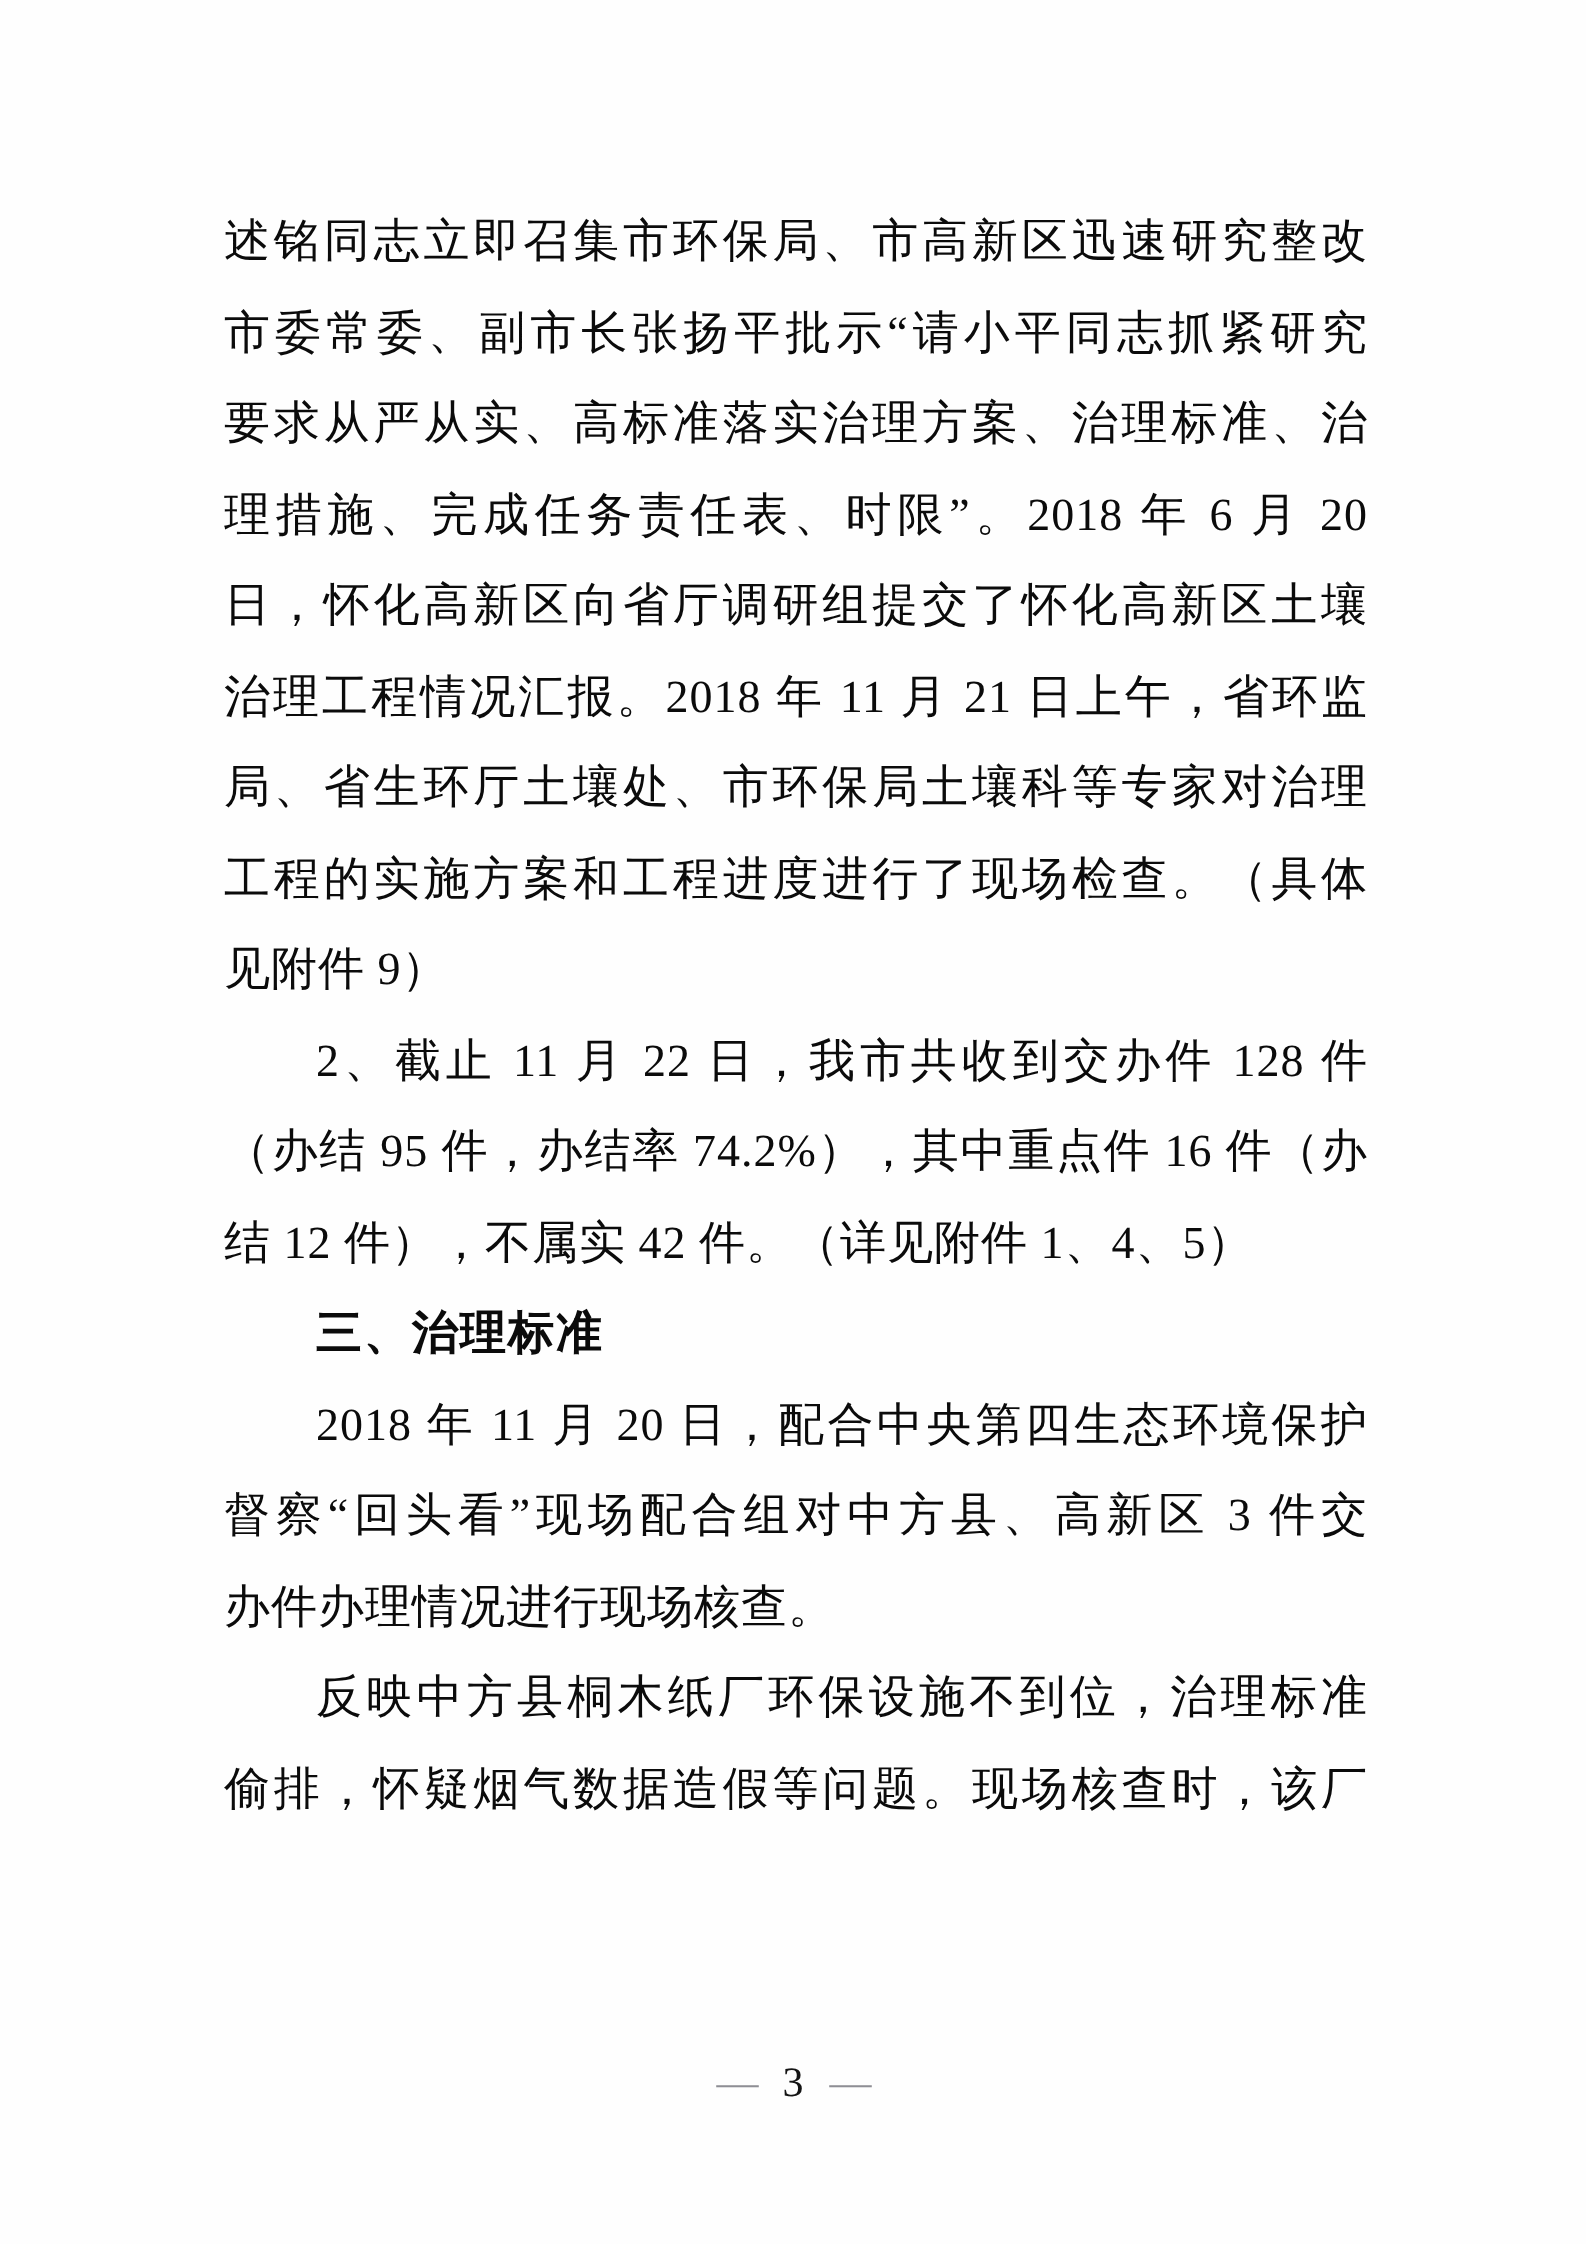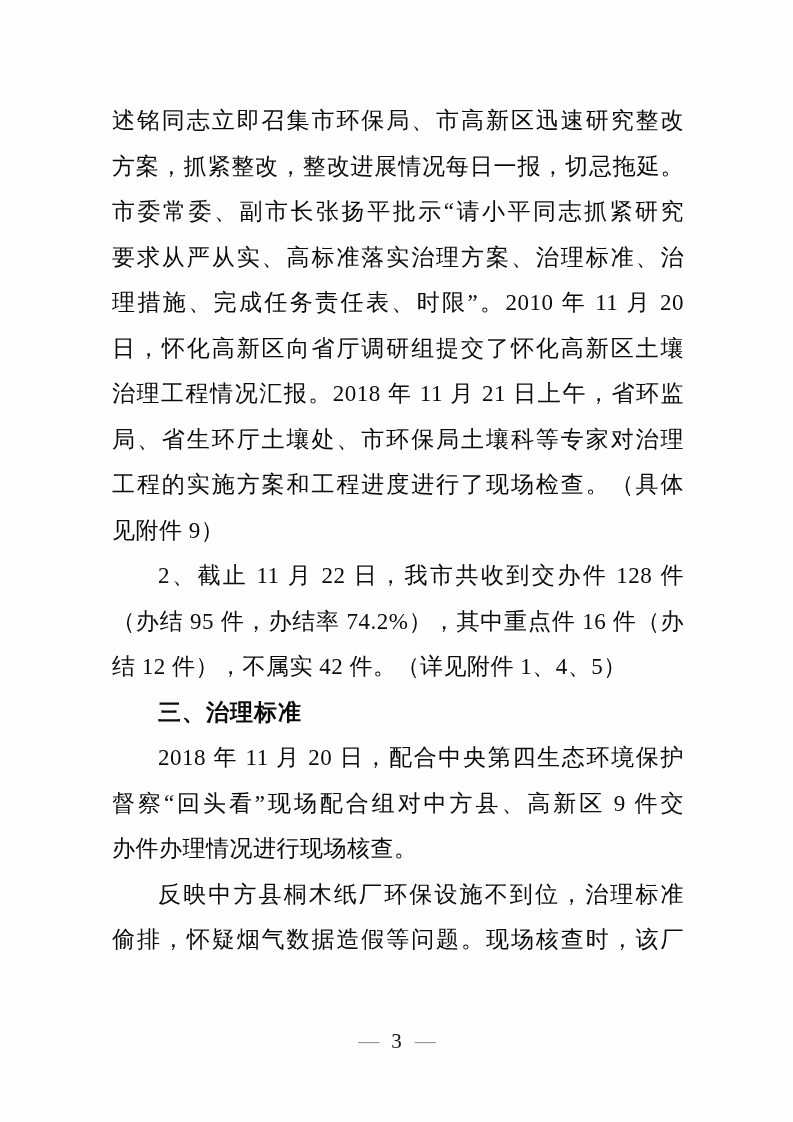--- a/index.html
+++ b/index.html
@@ -60,35 +60,34 @@
     padding: 0 13px;
     font-family: "Liberation Serif", serif;
   }
 </style>
 </head>
 <body>
 
 <div class="page">
   <div class="doc-body">
     <div class="line">述铭同志立即召集市环保局、市高新区迅速研究整改</div>
-    <div class="line">方案，抓紧整改，整改进展情况每日一报，切忌拖延。</div>
     <div class="line">市委常委、副市长张扬平批示“请小平同志抓紧研究</div>
     <div class="line">要求从严从实、高标准落实治理方案、治理标准、治</div>
-    <div class="line">理措施、完成任务责任表、时限”。2010 年 11 月 20</div>
+    <div class="line">理措施、完成任务责任表、时限”。2018 年 6 月 20</div>
     <div class="line">日，怀化高新区向省厅调研组提交了怀化高新区土壤</div>
     <div class="line">治理工程情况汇报。2018 年 11 月 21 日上午，省环监</div>
     <div class="line">局、省生环厅土壤处、市环保局土壤科等专家对治理</div>
     <div class="line">工程的实施方案和工程进度进行了现场检查。（具体</div>
     <div class="line para-end">见附件 9）</div>
     <div class="line indent">2、截止 11 月 22 日，我市共收到交办件 128 件</div>
     <div class="line">（办结 95 件，办结率 74.2%），其中重点件 16 件（办</div>
     <div class="line para-end">结 12 件），不属实 42 件。（详见附件 1、4、5）</div>
     <div class="line heading indent para-end">三、治理标准</div>
     <div class="line indent">2018 年 11 月 20 日，配合中央第四生态环境保护</div>
-    <div class="line">督察“回头看”现场配合组对中方县、高新区 9 件交</div>
+    <div class="line">督察“回头看”现场配合组对中方县、高新区 3 件交</div>
     <div class="line para-end">办件办理情况进行现场核查。</div>
     <div class="line indent">反映中方县桐木纸厂环保设施不到位，治理标准</div>
     <div class="line">偷排，怀疑烟气数据造假等问题。现场核查时，该厂</div>
   </div>
 
   <div class="page-footer">
     <span class="dash">—</span><span class="num">3</span><span class="dash">—</span>
   </div>
 </div>
 

